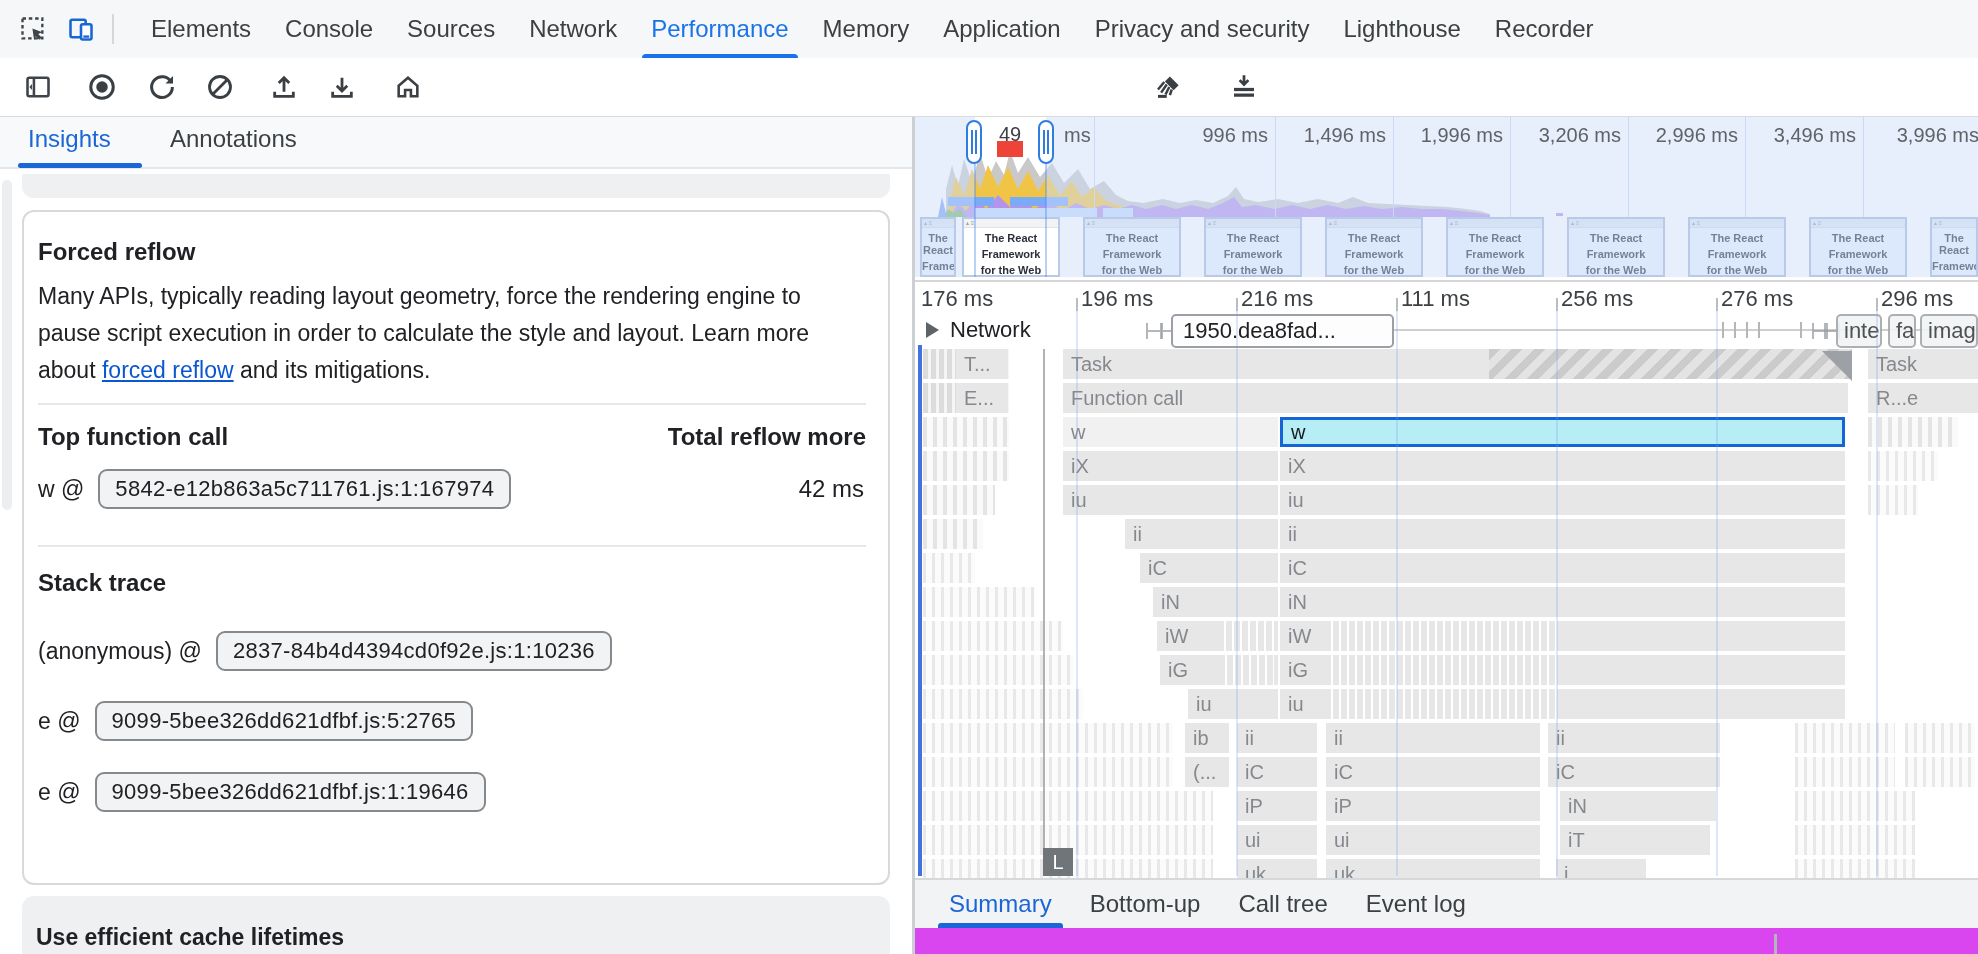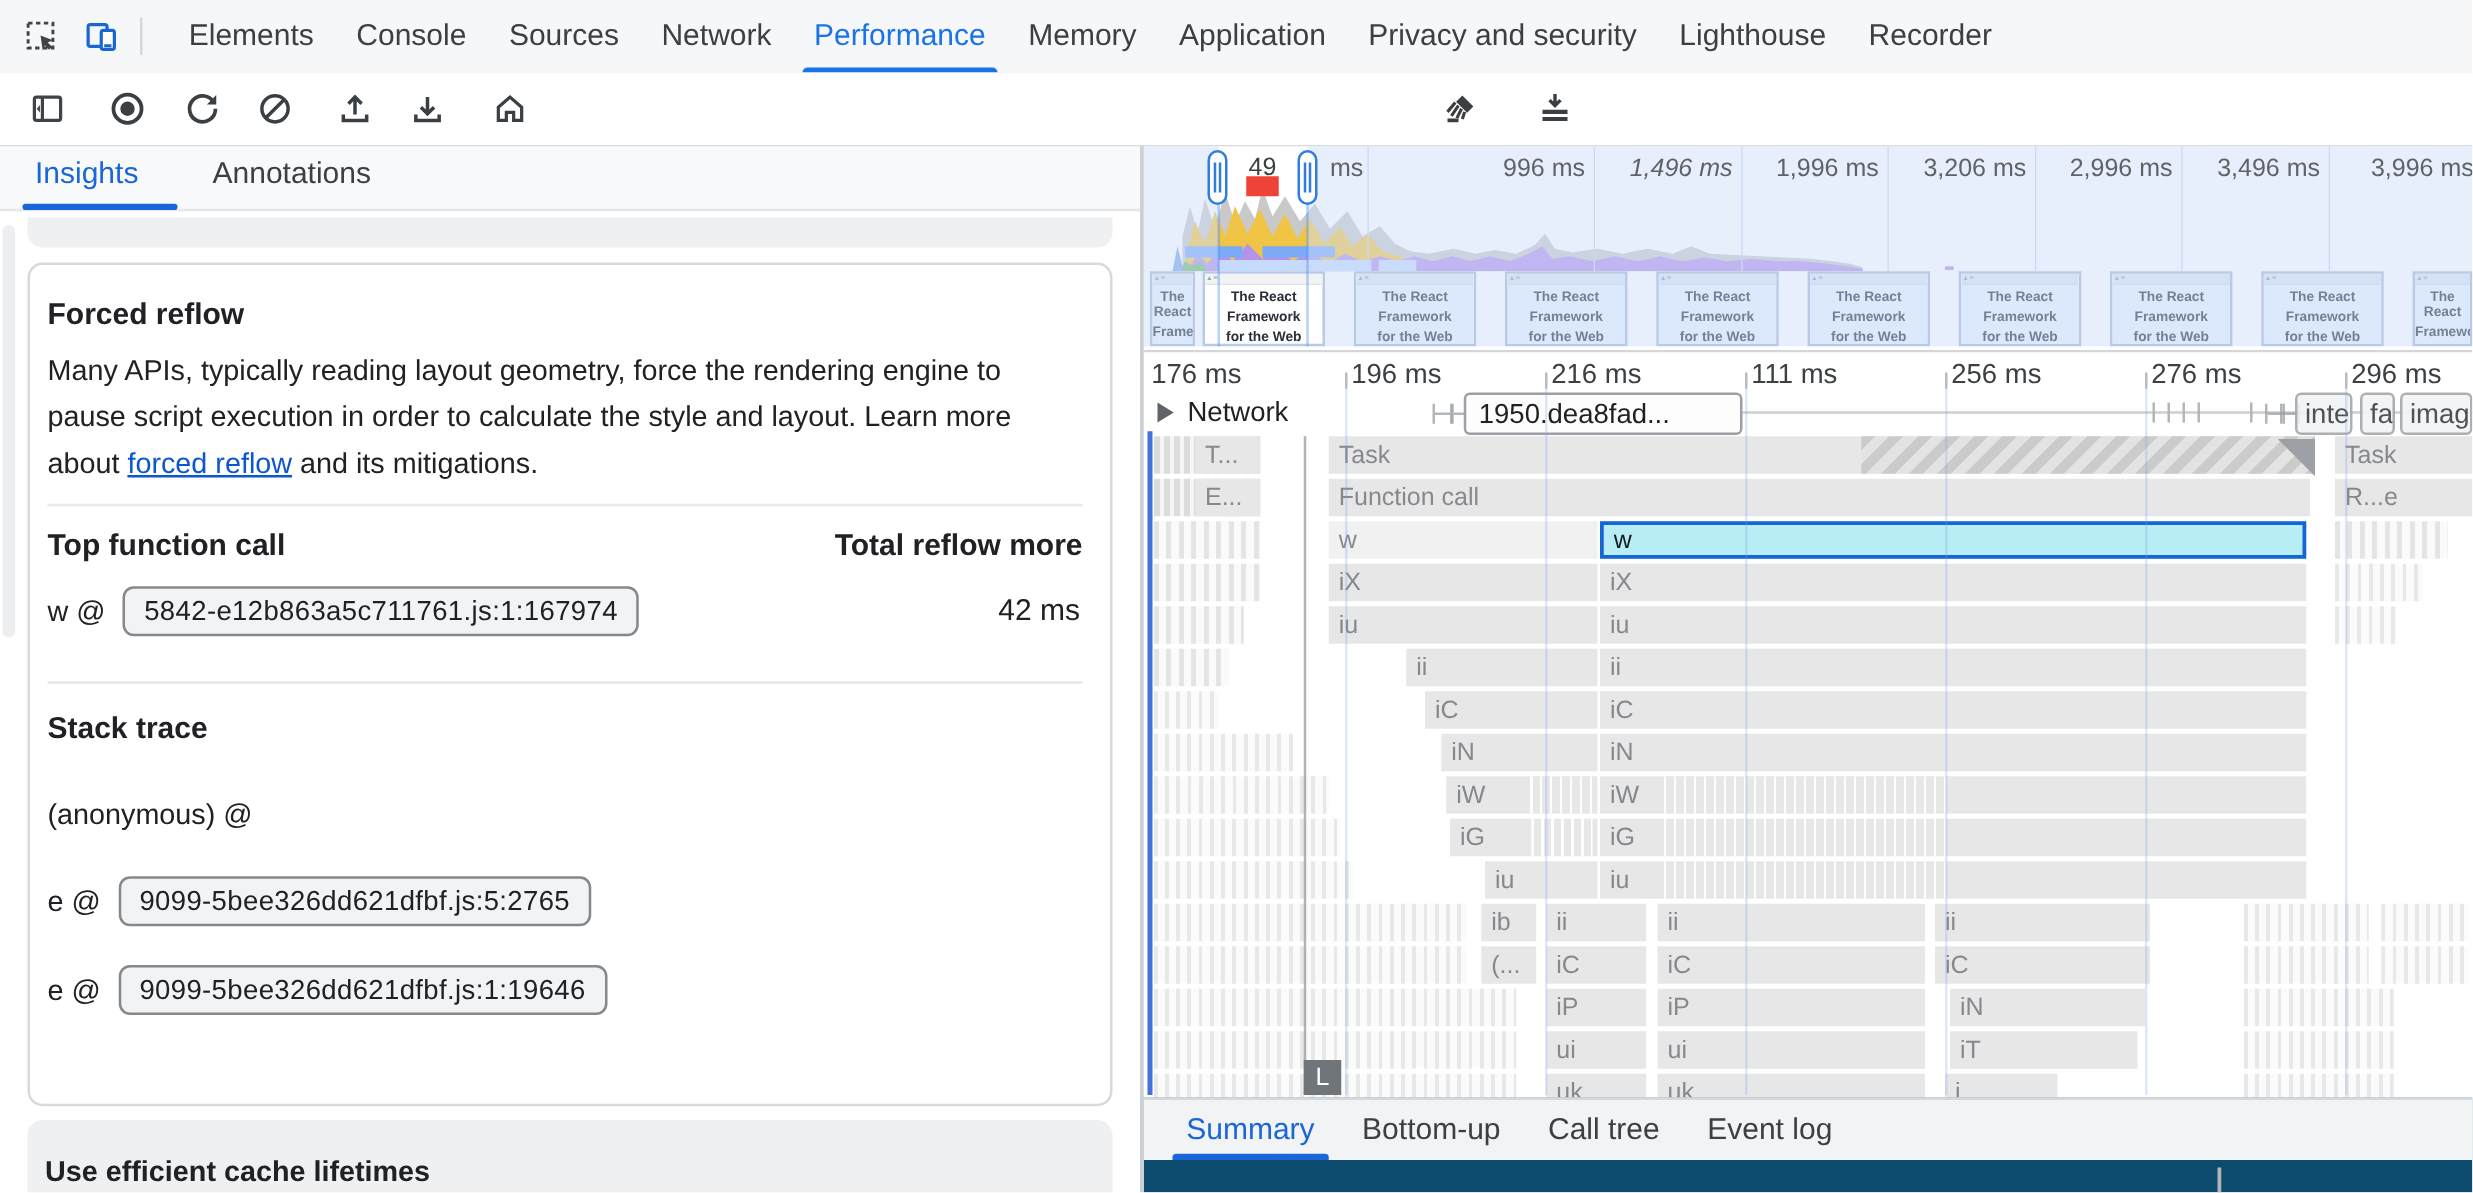--- a/index.html
+++ b/index.html
@@ -100,21 +100,21 @@
   .fc-slit2{background:#e7e7e8;}
   .fc-slit2::after{content:"";position:absolute;top:0;bottom:0;left:9%;width:41%;
       background:repeating-linear-gradient(90deg,#fff 0 2px,rgba(0,0,0,0) 2px 8px);}
   #hatch-end{position:absolute;left:1822px;top:351px;width:30px;height:30px;background:#9da1a6;
       clip-path:polygon(100% 0,0 0,100% 100%);z-index:2;}
   #blue-edge{position:absolute;left:918px;top:345px;width:4px;height:531px;background:#4273dc;z-index:3;}
   #dark-line{position:absolute;left:1043px;top:349px;width:2px;height:527px;background:rgba(60,64,67,.4);z-index:3;}
   #l-badge{position:absolute;left:1043px;top:848px;width:30px;height:28px;background:#70757a;color:#fff;
       font-size:20px;text-align:center;line-height:28px;z-index:4;}
   
-  #bottombar{position:absolute;left:915px;top:878px;width:1063px;height:76px;background:#0c4a6e;z-index:6;}
+  #bottombar{position:absolute;left:915px;top:878px;width:1063px;height:76px;background:#d946ef;z-index:6;}
   #bottom-strip{position:absolute;left:0;top:0;width:1063px;height:50px;background:#f1f3f4;
       border-top:2px solid #d6d9dc;box-sizing:border-box;display:flex;align-items:stretch;padding-left:15px;}
   .btab{position:relative;display:flex;align-items:center;padding:0 19px;font-size:24px;color:#3c4043;}
   .btab.active{color:#1a66d8;}
   .btab.active::after{content:"";position:absolute;left:8px;right:8px;bottom:0;height:5px;background:#1a66d8;border-radius:3px 3px 0 0;}
   #scroll-nub{position:absolute;left:859px;top:56px;width:3px;height:20px;background:#b3b6b9;}
   svg.ic{display:block;}
 </style>
 </head>
 <body>
@@ -242,20 +242,21 @@
     </div>
     <div class="chip-row">
       <span class="fn-label">w @</span>
       <span class="chip">5842-e12b863a5c711761.js:1:167974</span>
       <span id="total-val">42 ms</span>
     </div>
     <div class="hdiv" style="margin-top:34px"></div>
     <div id="stack-title">Stack trace</div>
     <div class="chip-row" style="margin-top:32px">
       <span class="fn-label">(anonymous) @</span>
+      <span class="chip">2837-84b4d4394cd0f92e.js:1:10236</span>
     </div>
     <div class="chip-row" style="margin-top:26px">
       <span class="fn-label">e @</span>
       <span class="chip">9099-5bee326dd621dfbf.js:5:2765</span>
     </div>
     <div class="chip-row" style="margin-top:27px">
       <span class="fn-label">e @</span>
       <span class="chip">9099-5bee326dd621dfbf.js:1:19646</span>
     </div>
   </div>
@@ -275,21 +276,21 @@
     <path fill="#7fa7ef" d="M20,78 L24,58 L29,78 Z"></path>
     <rect x="638" y="74" width="7" height="3" fill="#b494ea"></rect>
   </svg>
   <div class="minibar" style="left:948px;top:197px;width:46px;height:9px;background:#7baaf7"></div>
   <div class="minibar" style="left:1010px;top:197px;width:58px;height:9px;background:#7baaf7"></div>
   <div class="minibar" style="left:975px;top:208px;width:122px;height:9px;background:#c6dafc"></div>
   <div class="minibar" style="left:1103px;top:208px;width:30px;height:9px;background:#c6dafc"></div>
   <div id="ov-extra">
       <div class="ov-tick-label" style="left: 1122px; width: 146px;">996 ms</div>
       <div class="ov-grid" style="left: 1275px;"></div>
-      <div class="ov-tick-label" style="left: 1240px; width: 146px; font-style: italic;">1,496 ms</div>
+      <div class="ov-tick-label" style="left: 1240px; width: 146px;">1,496 ms</div>
       <div class="ov-grid" style="left: 1393px;"></div>
       <div class="ov-tick-label" style="left: 1357px; width: 146px;">1,996 ms</div>
       <div class="ov-grid" style="left: 1510px;"></div>
       <div class="ov-tick-label" style="left: 1475px; width: 146px;">3,206 ms</div>
       <div class="ov-grid" style="left: 1628px;"></div>
       <div class="ov-tick-label" style="left: 1592px; width: 146px;">2,996 ms</div>
       <div class="ov-grid" style="left: 1745px;"></div>
       <div class="ov-tick-label" style="left: 1710px; width: 146px;">3,496 ms</div>
       <div class="ov-grid" style="left: 1863px;"></div>
       <div class="ov-tick-label" style="left: 1833px; width: 146px;">3,996 ms</div>

